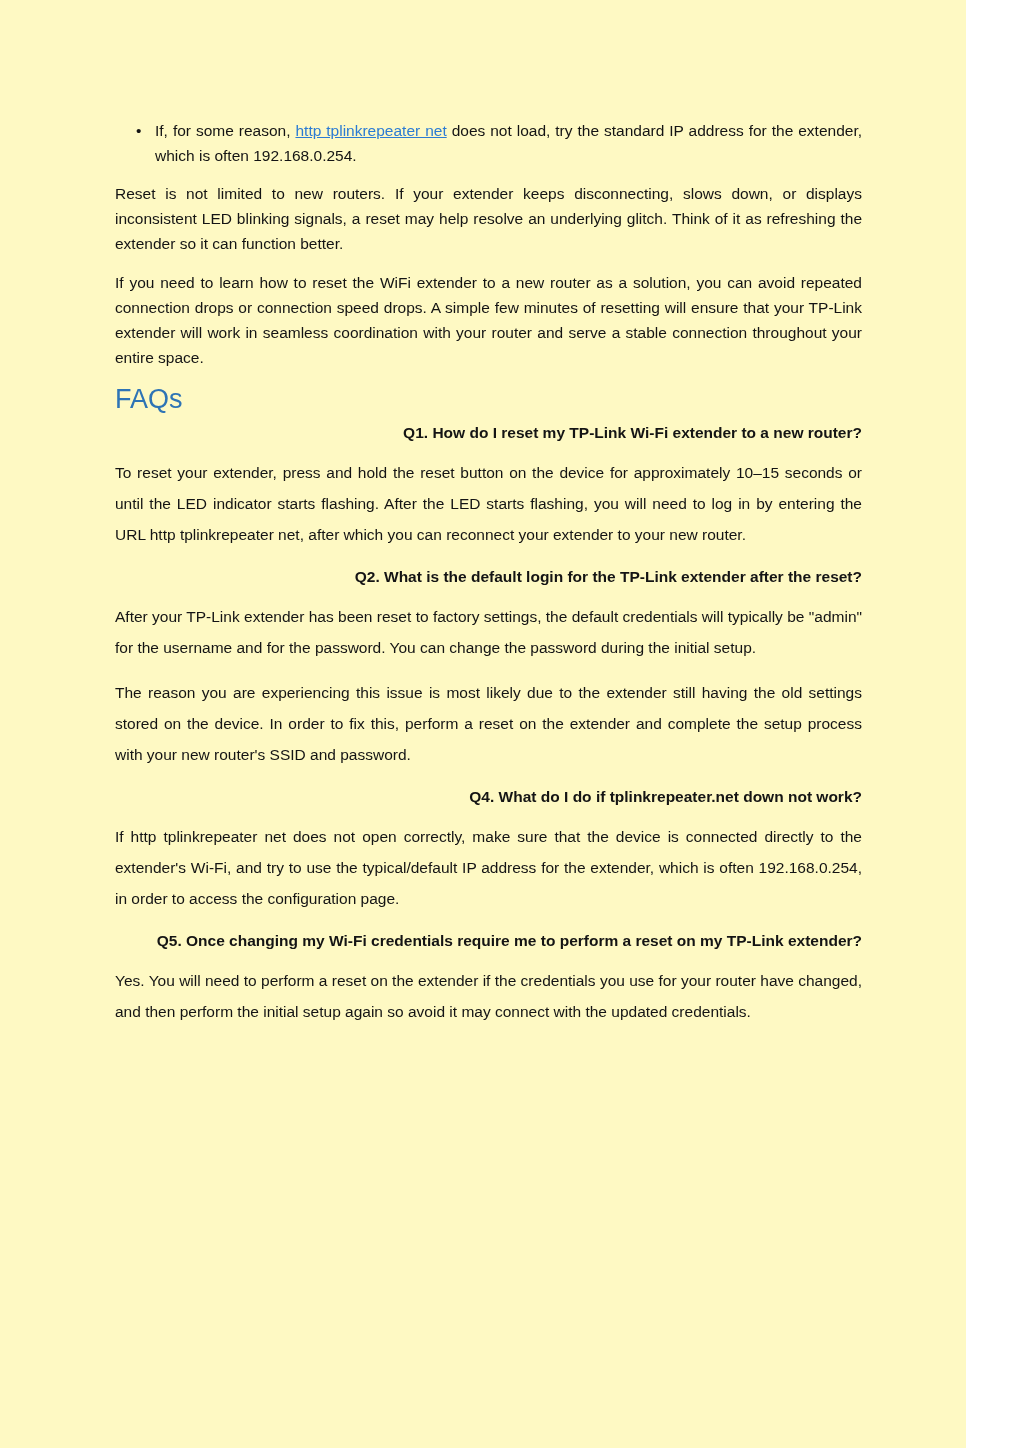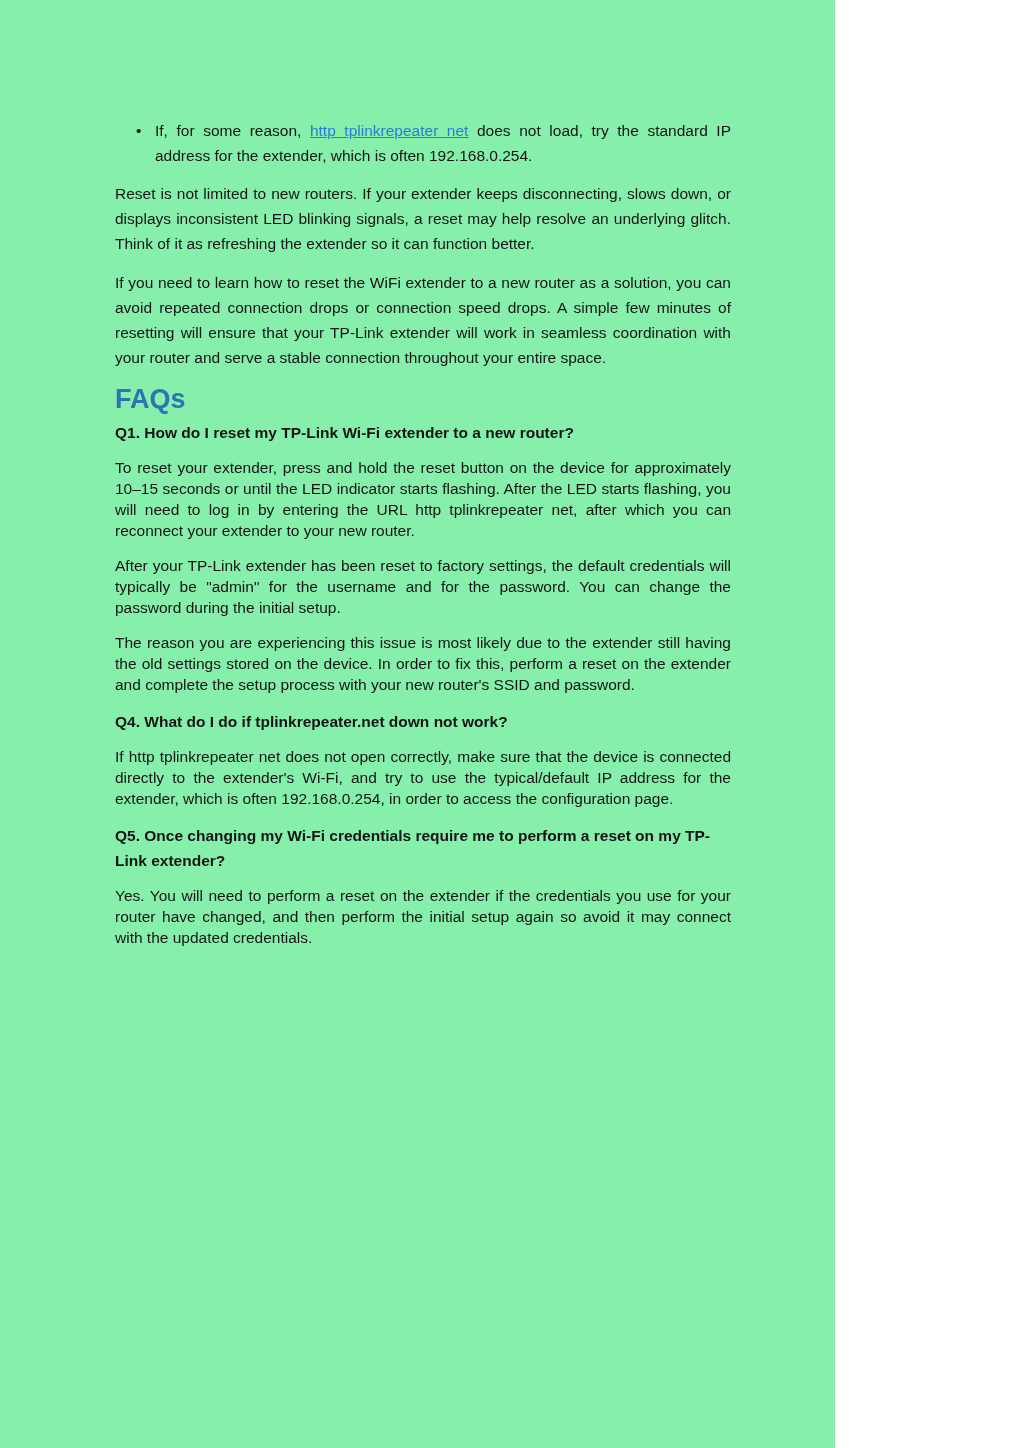--- a/index.html
+++ b/index.html
@@ -9,24 +9,24 @@
   }
   body {
     width: 1023px;
     height: 1448px;
     font-family: "Liberation Sans", "DejaVu Sans", sans-serif;
     color: #141414;
     overflow: hidden;
   }
   .page {
     box-sizing: border-box;
-    width: 835px;
+    width: 966px;
     height: 1448px;
     padding: 118px 104px 0 115px;
-    background: #86efac;
+    background: #fef9c3;
   }
   .bullet-list {
     margin: 0 0 13px 0;
     padding: 0 0 0 40px;
     list-style: none;
   }
   .bullet-list li {
     position: relative;
     text-align: justify;
     font-size: 15.5px;
@@ -50,34 +50,34 @@
   a.doc-link {
     color: #2b7bd3;
     text-decoration: underline;
     text-decoration-color: #2b7bd3;
     cursor: pointer;
   }
   h1.faq-heading {
     margin: 9px 0 6px 0;
     font-size: 27px;
     line-height: 30px;
-    font-weight: 700;
+    font-weight: 400;
     color: #2e74b5;
   }
   p.question {
     margin: 0 0 12px 0;
     font-size: 15.5px;
     line-height: 25px;
     font-weight: bold;
-    text-align: left;
+    text-align: right;
   }
   p.answer {
     margin: 6px 0 14px 0;
     font-size: 15.5px;
-    line-height: 21px;
+    line-height: 31px;
     text-align: justify;
   }
 </style>
 </head>
 <body>
 
 <div class="page">
 
   <ul class="bullet-list">
     <li><span>If, for some reason, </span><a class="doc-link">http tplinkrepeater net</a><span> does not load, try the standard IP address for the extender, which is often 192.168.0.254.</span></li>
@@ -85,20 +85,21 @@
 
   <p class="body-par">Reset is not limited to new routers. If your extender keeps disconnecting, slows down, or displays inconsistent LED blinking signals, a reset may help resolve an underlying glitch. Think of it as refreshing the extender so it can function better.</p>
 
   <p class="body-par">If you need to learn how to reset the WiFi extender to a new router as a solution, you can avoid repeated connection drops or connection speed drops. A simple few minutes of resetting will ensure that your TP-Link extender will work in seamless coordination with your router and serve a stable connection throughout your entire space.</p>
 
   <h1 class="faq-heading">FAQs</h1>
 
   <p class="question">Q1. How do I reset my TP-Link Wi-Fi extender to a new router?</p>
   <p class="answer">To reset your extender, press and hold the reset button on the device for approximately 10–15 seconds or until the LED indicator starts flashing. After the LED starts flashing, you will need to log in by entering the URL http tplinkrepeater net, after which you can reconnect your extender to your new router.</p>
 
+  <p class="question">Q2. What is the default login for the TP-Link extender after the reset?</p>
   <p class="answer">After your TP-Link extender has been reset to factory settings, the default credentials will typically be "admin" for the username and for the password. You can change the password during the initial setup.</p>
 
   <p class="answer">The reason you are experiencing this issue is most likely due to the extender still having the old settings stored on the device. In order to fix this, perform a reset on the extender and complete the setup process with your new router's SSID and password.</p>
 
   <p class="question">Q4. What do I do if tplinkrepeater.net down not work?</p>
   <p class="answer">If http tplinkrepeater net does not open correctly, make sure that the device is connected directly to the extender's Wi-Fi, and try to use the typical/default IP address for the extender, which is often 192.168.0.254, in order to access the configuration page.</p>
 
   <p class="question">Q5. Once changing my Wi-Fi credentials require me to perform a reset on my TP-Link extender?</p>
   <p class="answer">Yes. You will need to perform a reset on the extender if the credentials you use for your router have changed, and then perform the initial setup again so avoid it may connect with the updated credentials.</p>
 

